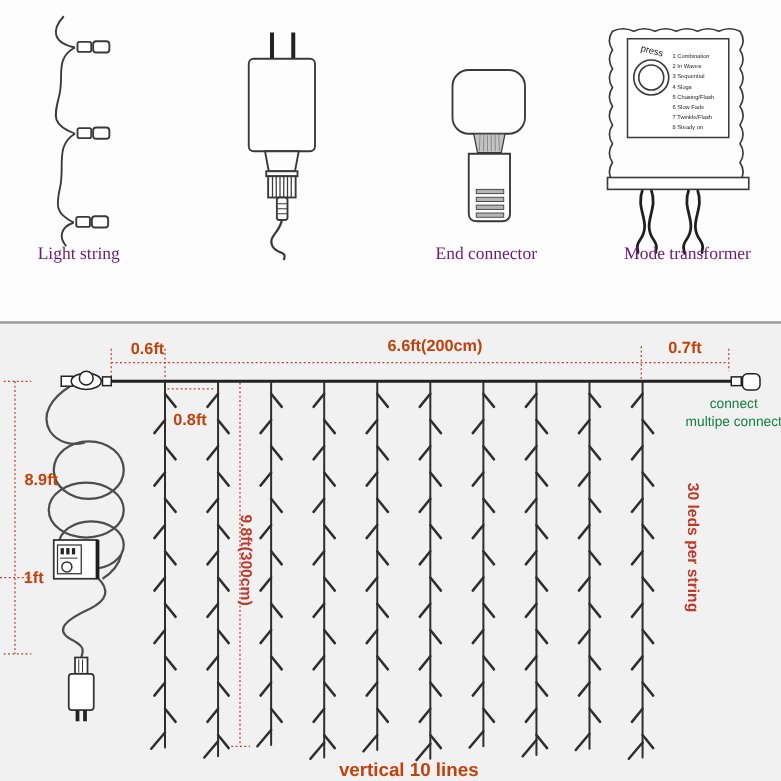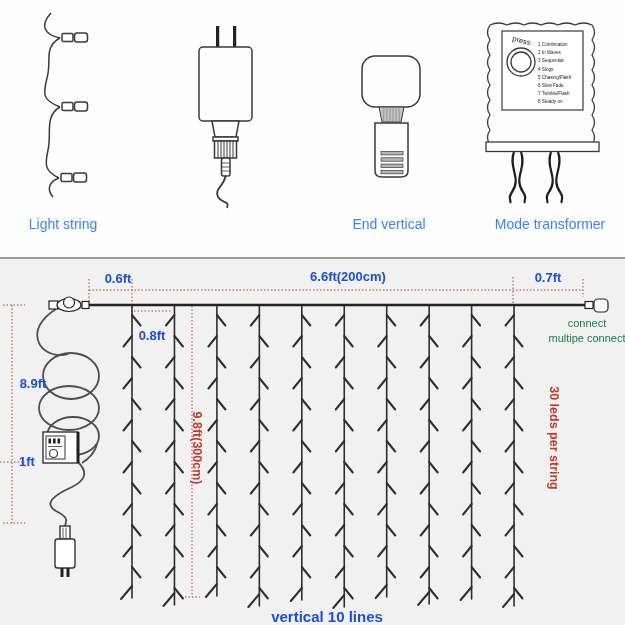--- a/index.html
+++ b/index.html
@@ -6,25 +6,26 @@
   .canvas{
     position:relative;width:625px;height:625px;overflow:hidden;
     font-family:"Liberation Sans", sans-serif;background:#fdfdfd;
   }
   .abs{position:absolute;}
   .top-bg{left:0;top:0;width:625px;height:257px;background:#fdfdfd;}
   .bottom-bg{left:0;top:259px;width:625px;height:366px;background:#f1f1f1;}
   .divider{left:0;top:257px;width:625px;height:0;border-top:2px solid #9b9b9b;}
   .art{left:0;top:0;width:625px;height:625px;}
   .part-label{
-    top:216px;font-size:14px;color:#3b82f6;white-space:nowrap;
+    top:196px;font-size:14px;color:#701a75;white-space:nowrap;
     transform:translateX(-50%);
+    font-family:Liberation Serif, serif;
   }
   .dim{
-    color:#1d4ed8;font-weight:bold;font-size:13px;white-space:nowrap;
+    color:#c2410c;font-weight:bold;font-size:13px;white-space:nowrap;
     transform:translateX(-50%);
   }
   .dim-rot{
     color:#c03a2b;font-weight:bold;font-size:12.5px;white-space:nowrap;
     transform:translate(-50%,-50%) rotate(90deg);
   }
   .note-black{
     color:#15803d;font-size:11px;text-align:center;line-height:15px;
     transform:translateX(-50%);white-space:nowrap;
   }
@@ -330,21 +331,21 @@
         <line x1="514.05" y1="504" x2="522.55" y2="514.5" stroke="#2e2e2e" stroke-width="2" stroke-linecap="round"></line>
         <line x1="514.05" y1="525" x2="505.54999999999995" y2="535.5" stroke="#2e2e2e" stroke-width="2" stroke-linecap="round"></line>
         <line x1="514.05" y1="546" x2="522.55" y2="556.5" stroke="#2e2e2e" stroke-width="2" stroke-linecap="round"></line>
         <line x1="514.05" y1="567" x2="505.54999999999995" y2="577.5" stroke="#2e2e2e" stroke-width="2" stroke-linecap="round"></line>
         <line x1="514.05" y1="588" x2="522.55" y2="598.5" stroke="#2e2e2e" stroke-width="2" stroke-linecap="round"></line>
         <line x1="514.05" y1="594" x2="503.04999999999995" y2="607" stroke="#2e2e2e" stroke-width="2" stroke-linecap="round"></line>
       </g>
   </svg>
 
   <div class="abs part-label" style="left:63px">Light string</div>
-  <div class="abs part-label" style="left:389px">End vertical</div>
+  <div class="abs part-label" style="left:389px">End connector</div>
   <div class="abs part-label" style="left:550px">Mode transformer</div>
 
   <div class="abs mode-list" id="mode-list">
       <div>1 Combination</div>
       <div>2 In Waves</div>
       <div>3 Sequential</div>
       <div>4 Slogs</div>
       <div>5 Chasing/Flash</div>
       <div>6 Slow Fade</div>
       <div>7 Twinkle/Flash</div>

